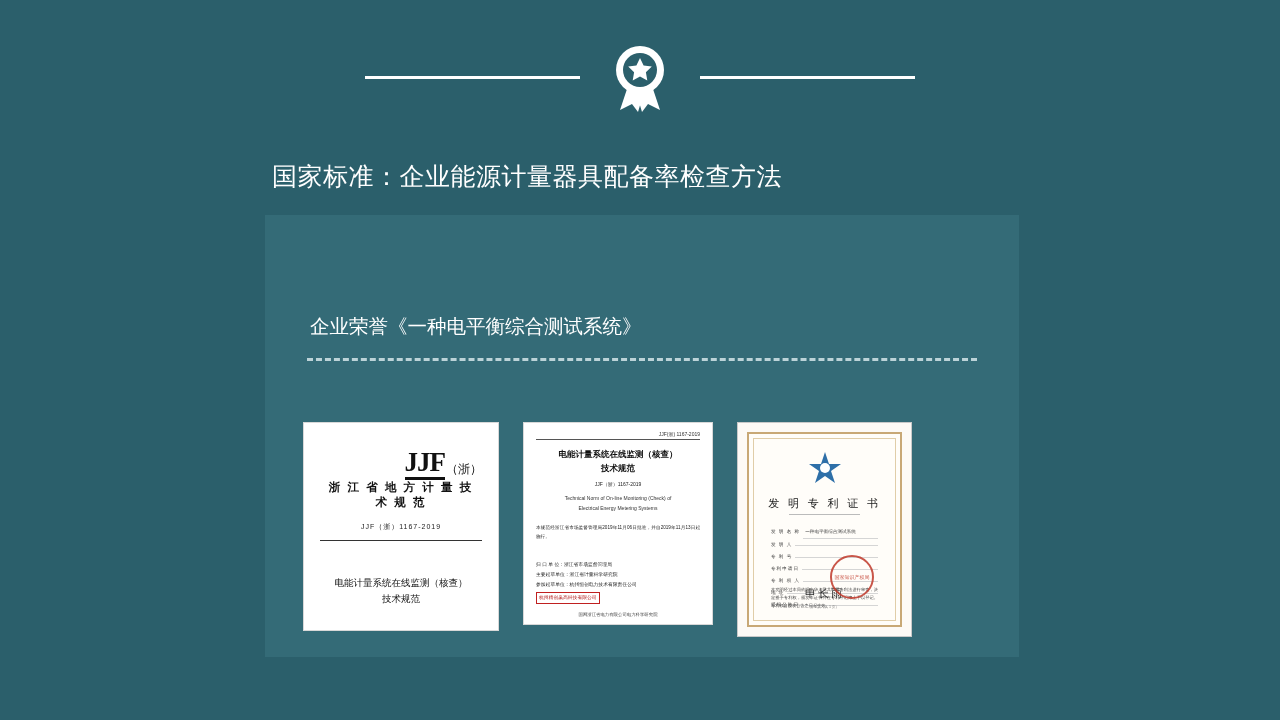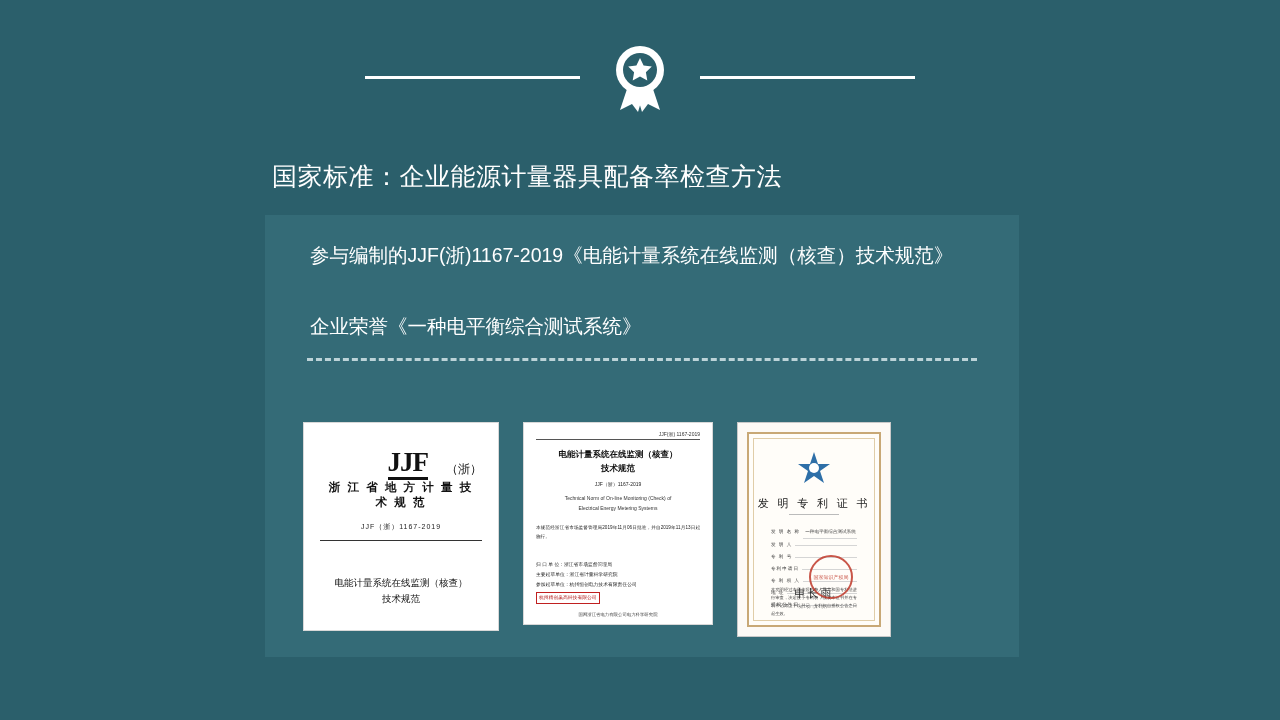--- a/index.html
+++ b/index.html
@@ -125,21 +125,21 @@
   .cert-1 {
     width: 196px;
     height: 209px;
     padding: 14px 16px;
     border: 1px solid #d8d8d8;
   }
   .c1-top {
     display: flex;
     align-items: flex-end;
     justify-content: flex-end;
-    gap: 18px;
+    gap: 1px;
     margin-top: 12px;
   }
   .jjf-logo {
     font-family: "Liberation Serif", serif;
     font-weight: bold;
     font-size: 27px;
     letter-spacing: -1px;
     color: #111;
     border-bottom: 3px solid #111;
     line-height: 1;
@@ -236,21 +236,21 @@
   }
   .c2-footer {
     margin-top: 8px;
     text-align: center;
     font-size: 4.4px;
     color: #444;
   }
 
   
   .cert-3 {
-    width: 154px;
+    width: 175px;
     height: 215px;
     border: 1px solid #c9c9c9;
     background: #fdfaf6;
     padding: 0;
   }
   .c3-inner {
     position: absolute;
     left: 9px;
     top: 9px;
     right: 9px;
@@ -384,21 +384,20 @@
     </div>
 
 
     <div class="rule right"></div>
   </div>
 
   <div class="subtitle">国家标准：企业能源计量器具配备率检查方法</div>
 
   <div class="panel">
 
-    <div class="panel-line line-1">参与编制的JJF(浙)1167-2019《电能计量系统在线监测（核查）技术规范》</div>
     <div class="panel-line line-2">企业荣誉《一种电平衡综合测试系统》</div>
     <div class="dashed"></div>
 
     <div class="certs">
 
       <div class="cert cert-1">
         <div class="c1-top">
           <span class="jjf-logo">JJF</span>
           <span class="jjf-sub">（浙）</span>
         </div>

